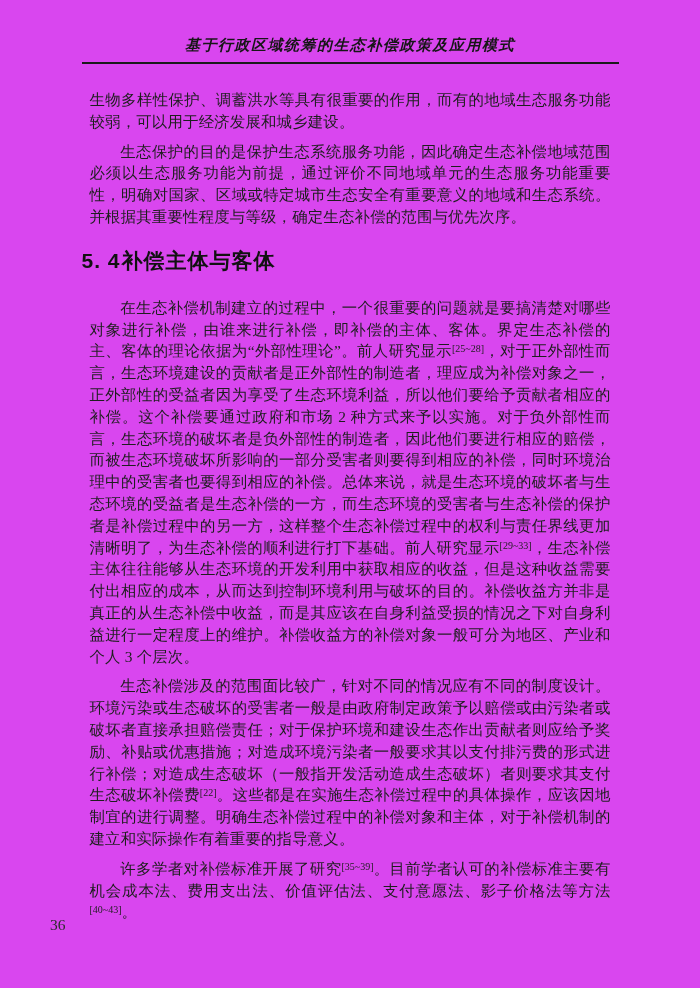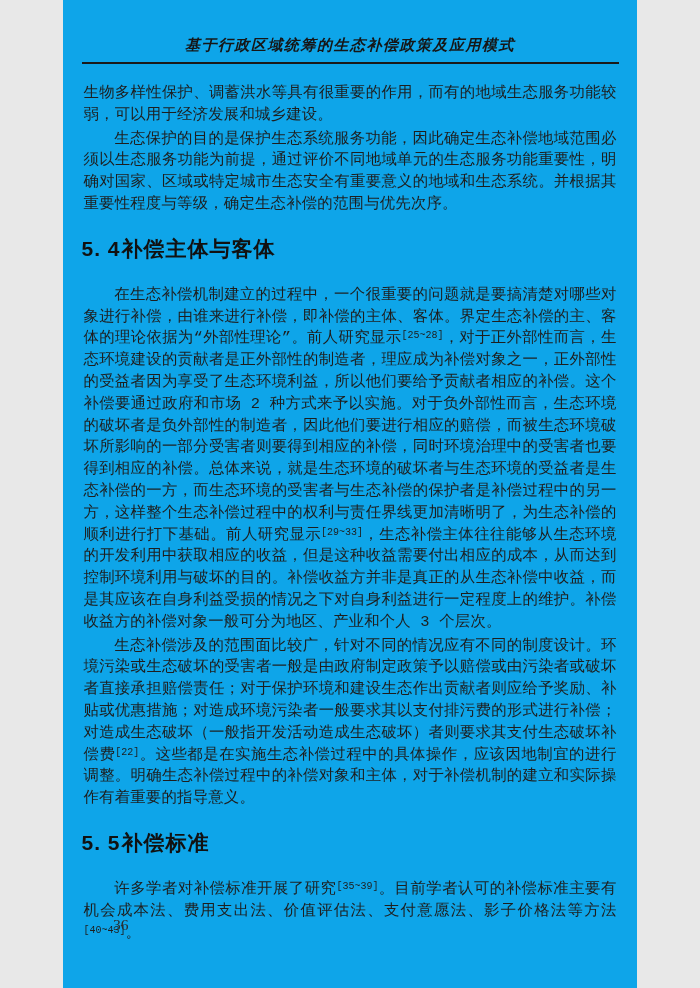--- a/index.html
+++ b/index.html
@@ -2,24 +2,24 @@
 <html lang="zh"><head>
 <meta charset="utf-8">
 <style>
   html, body {
     margin: 0;
     padding: 0;
     background: #e8e8e8;
   }
   .page {
     position: relative;
-    width: 574px;
+    width: 700px;
     height: 988px;
     margin: 0 auto;
-    background: #0ea5e9;
+    background: #d946ef;
     color: #1e1e1e;
     overflow: hidden;
     font-family: "Liberation Serif", "DejaVu Serif", serif;
   }
   
   .running-head {
     padding-top: 36px;
   }
   .running-title {
     text-align: center;
@@ -40,23 +40,22 @@
   .content {
     width: 537px;
     margin: 0 auto;
     padding-top: 17px;
     font-size: 15.4px;
     line-height: 21.8px;
     text-align: justify;
     letter-spacing: 0.2px;
   }
   .body-para {
-    margin: 2px;
+    margin: 8px;
     text-indent: 2em;
-    font-family: Liberation Mono, monospace;
   }
   .body-para.no-indent {
     text-indent: 0;
   }
   .ref-sup {
     font-size: 10px;
     line-height: 0;
     vertical-align: 0.45em;
     letter-spacing: 0;
   }
@@ -106,23 +105,20 @@
     <p class="body-para"><span>生态保护的目的是保护生态系统服务功能，因此确定生态补偿地域范围必须以生态服务功能为前提，通过评价不同地域单元的生态服务功能重要性，明确对国家、区域或特定城市生态安全有重要意义的地域和生态系统。并根据其重要性程度与等级，确定生态补偿的范围与优先次序。</span></p>
 
     <h2 class="section-heading">
       <span class="sec-num">5. 4</span><span class="sec-title">补偿主体与客体</span>
     </h2>
 
     <p class="body-para"><span>在生态补偿机制建立的过程中，一个很重要的问题就是要搞清楚对哪些对象进行补偿，由谁来进行补偿，即补偿的主体、客体。界定生态补偿的主、客体的理论依据为“外部性理论”。前人研究显示</span><sup class="ref-sup">[25~28]</sup><span>，对于正外部性而言，生态环境建设的贡献者是正外部性的制造者，理应成为补偿对象之一，正外部性的受益者因为享受了生态环境利益，所以他们要给予贡献者相应的补偿。这个补偿要通过政府和市场 2 种方式来予以实施。对于负外部性而言，生态环境的破坏者是负外部性的制造者，因此他们要进行相应的赔偿，而被生态环境破坏所影响的一部分受害者则要得到相应的补偿，同时环境治理中的受害者也要得到相应的补偿。总体来说，就是生态环境的破坏者与生态环境的受益者是生态补偿的一方，而生态环境的受害者与生态补偿的保护者是补偿过程中的另一方，这样整个生态补偿过程中的权利与责任界线更加清晰明了，为生态补偿的顺利进行打下基础。前人研究显示</span><sup class="ref-sup">[29~33]</sup><span>，生态补偿主体往往能够从生态环境的开发利用中获取相应的收益，但是这种收益需要付出相应的成本，从而达到控制环境利用与破坏的目的。补偿收益方并非是真正的从生态补偿中收益，而是其应该在自身利益受损的情况之下对自身利益进行一定程度上的维护。补偿收益方的补偿对象一般可分为地区、产业和个人 3 个层次。</span></p>
 
     <p class="body-para"><span>生态补偿涉及的范围面比较广，针对不同的情况应有不同的制度设计。环境污染或生态破坏的受害者一般是由政府制定政策予以赔偿或由污染者或破坏者直接承担赔偿责任；对于保护环境和建设生态作出贡献者则应给予奖励、补贴或优惠措施；对造成环境污染者一般要求其以支付排污费的形式进行补偿；对造成生态破坏（一般指开发活动造成生态破坏）者则要求其支付生态破坏补偿费</span><sup class="ref-sup">[22]</sup><span>。这些都是在实施生态补偿过程中的具体操作，应该因地制宜的进行调整。明确生态补偿过程中的补偿对象和主体，对于补偿机制的建立和实际操作有着重要的指导意义。</span></p>
 
-    <h2 class="section-heading">
-      <span class="sec-num">5. 5</span><span class="sec-title">补偿标准</span>
-    </h2>
 
     <p class="body-para"><span>许多学者对补偿标准开展了研究</span><sup class="ref-sup">[35~39]</sup><span>。目前学者认可的补偿标准主要有机会成本法、费用支出法、价值评估法、支付意愿法、影子价格法等方法</span><sup class="ref-sup">[40~43]</sup><span>。</span></p>
 
   </main>
 
   <footer>
     <div class="page-number">36</div>
   </footer>
 
 </div>

